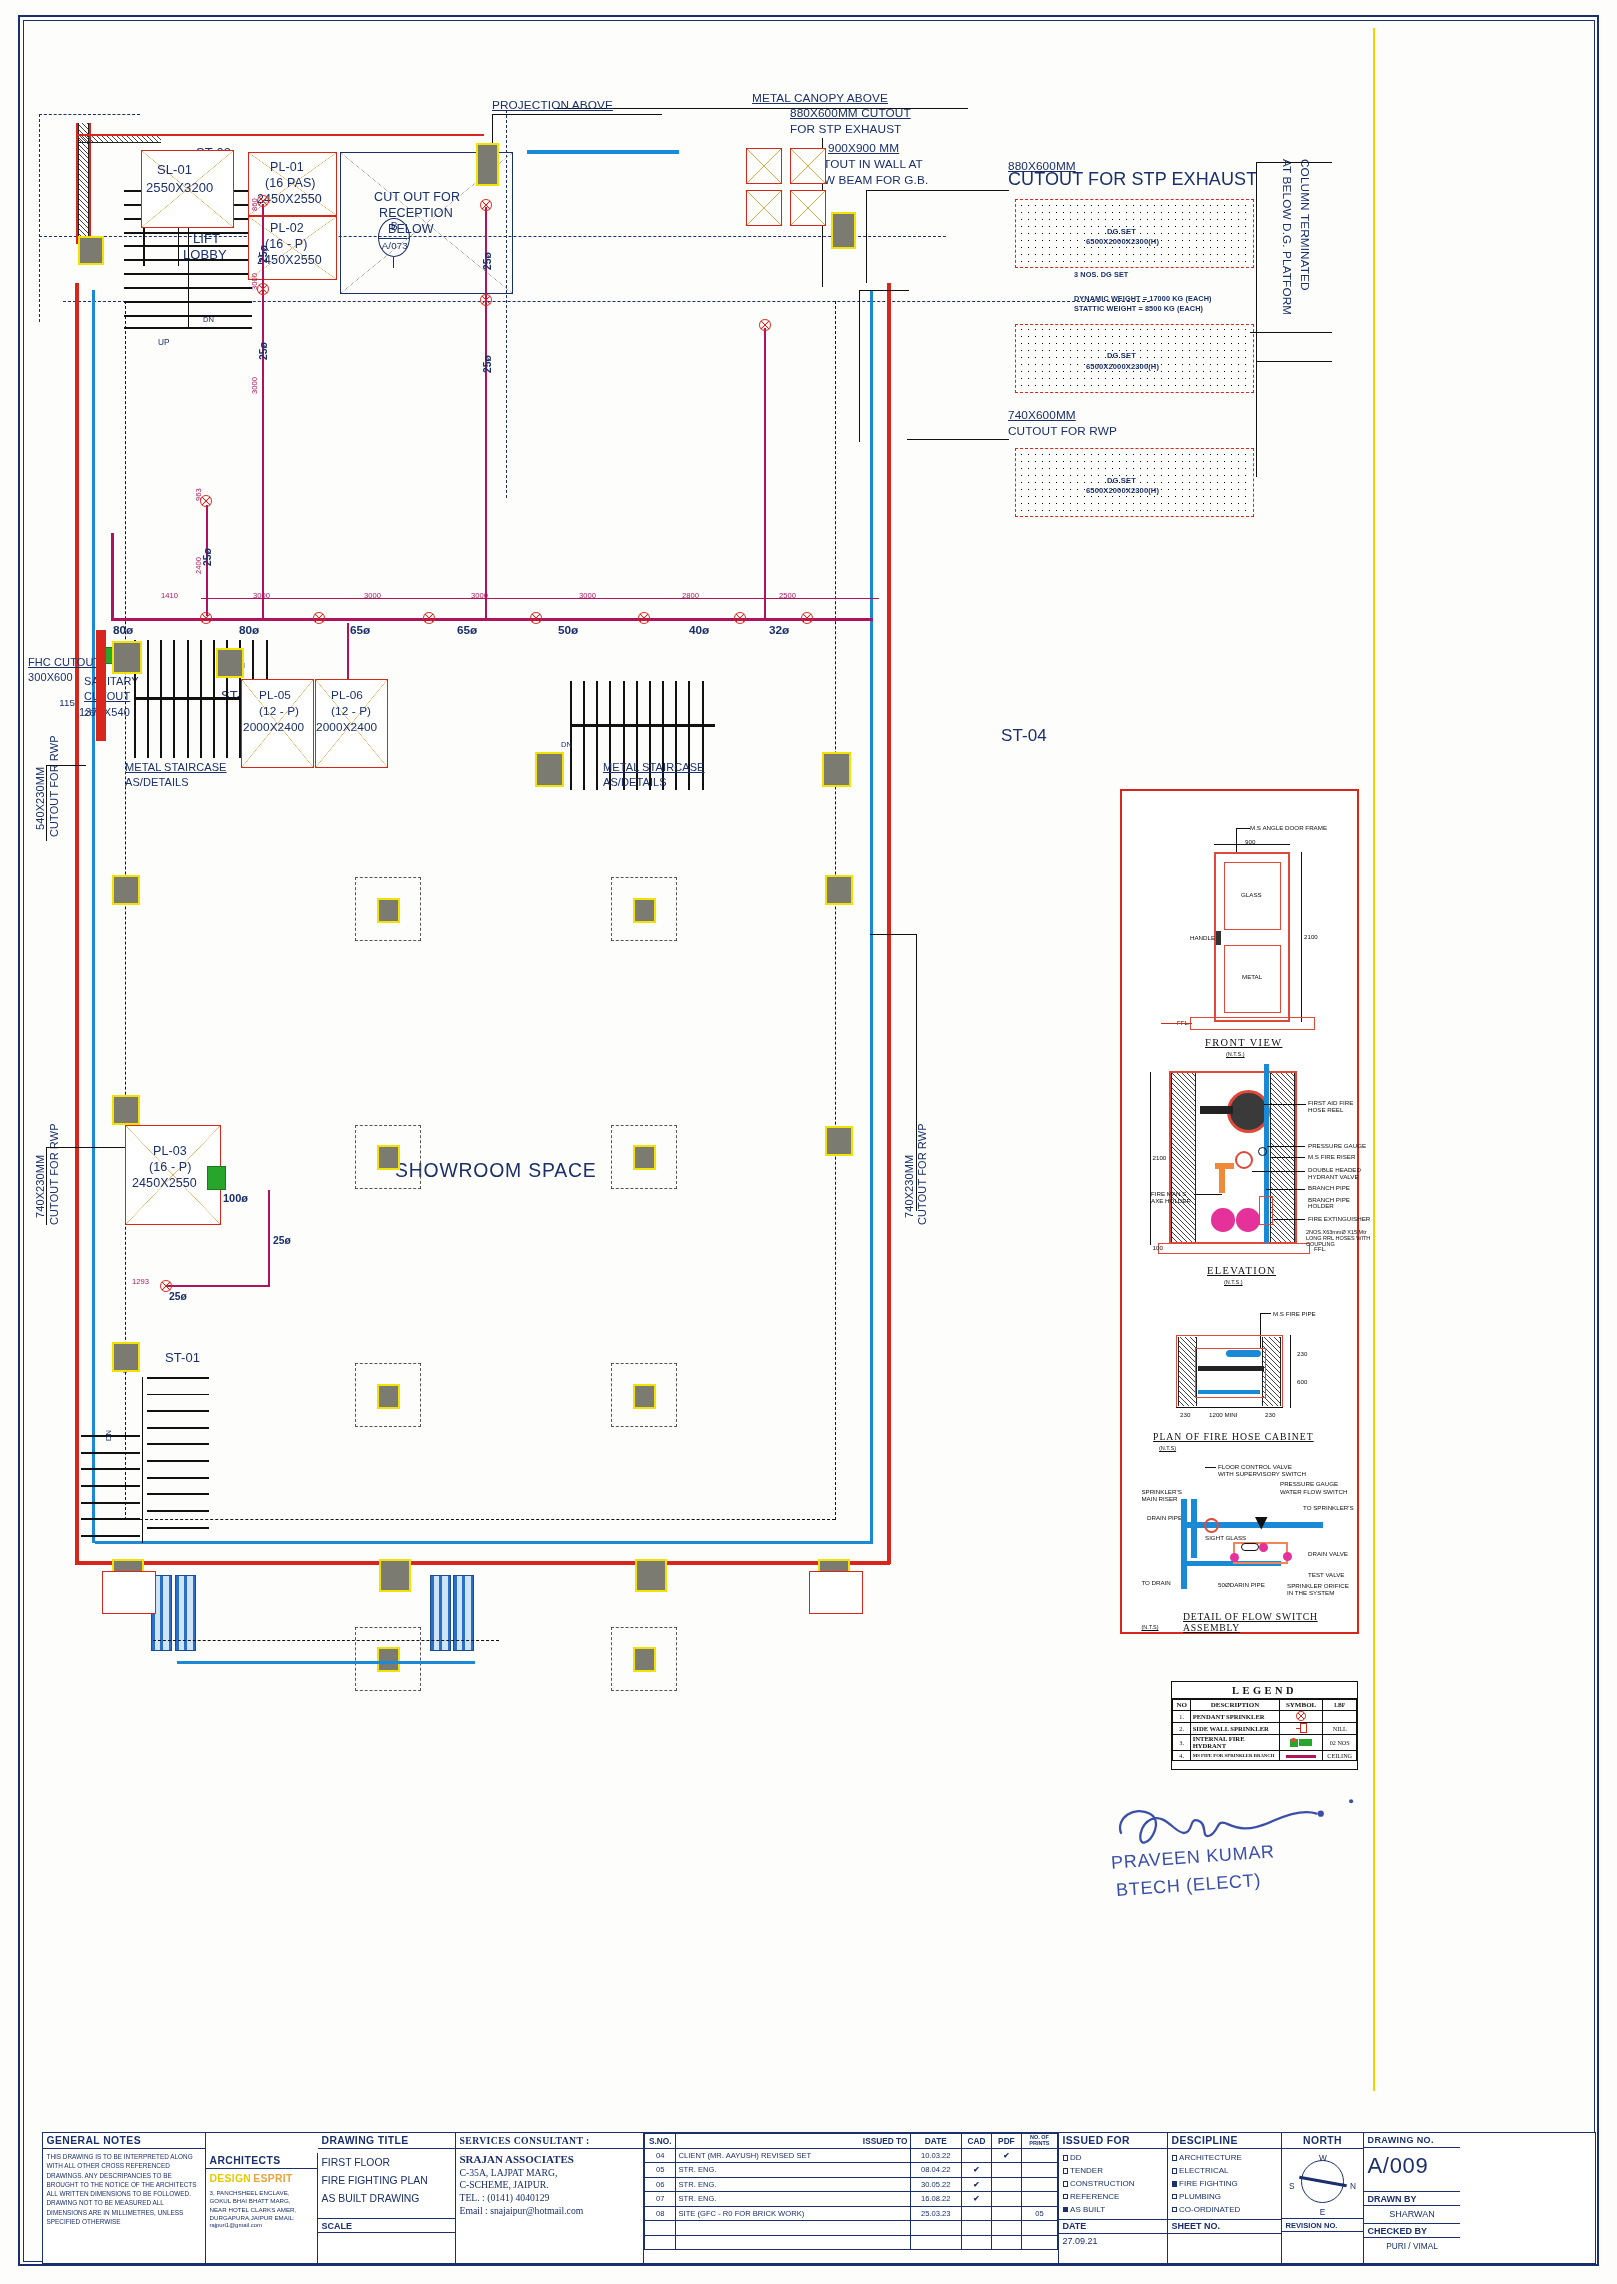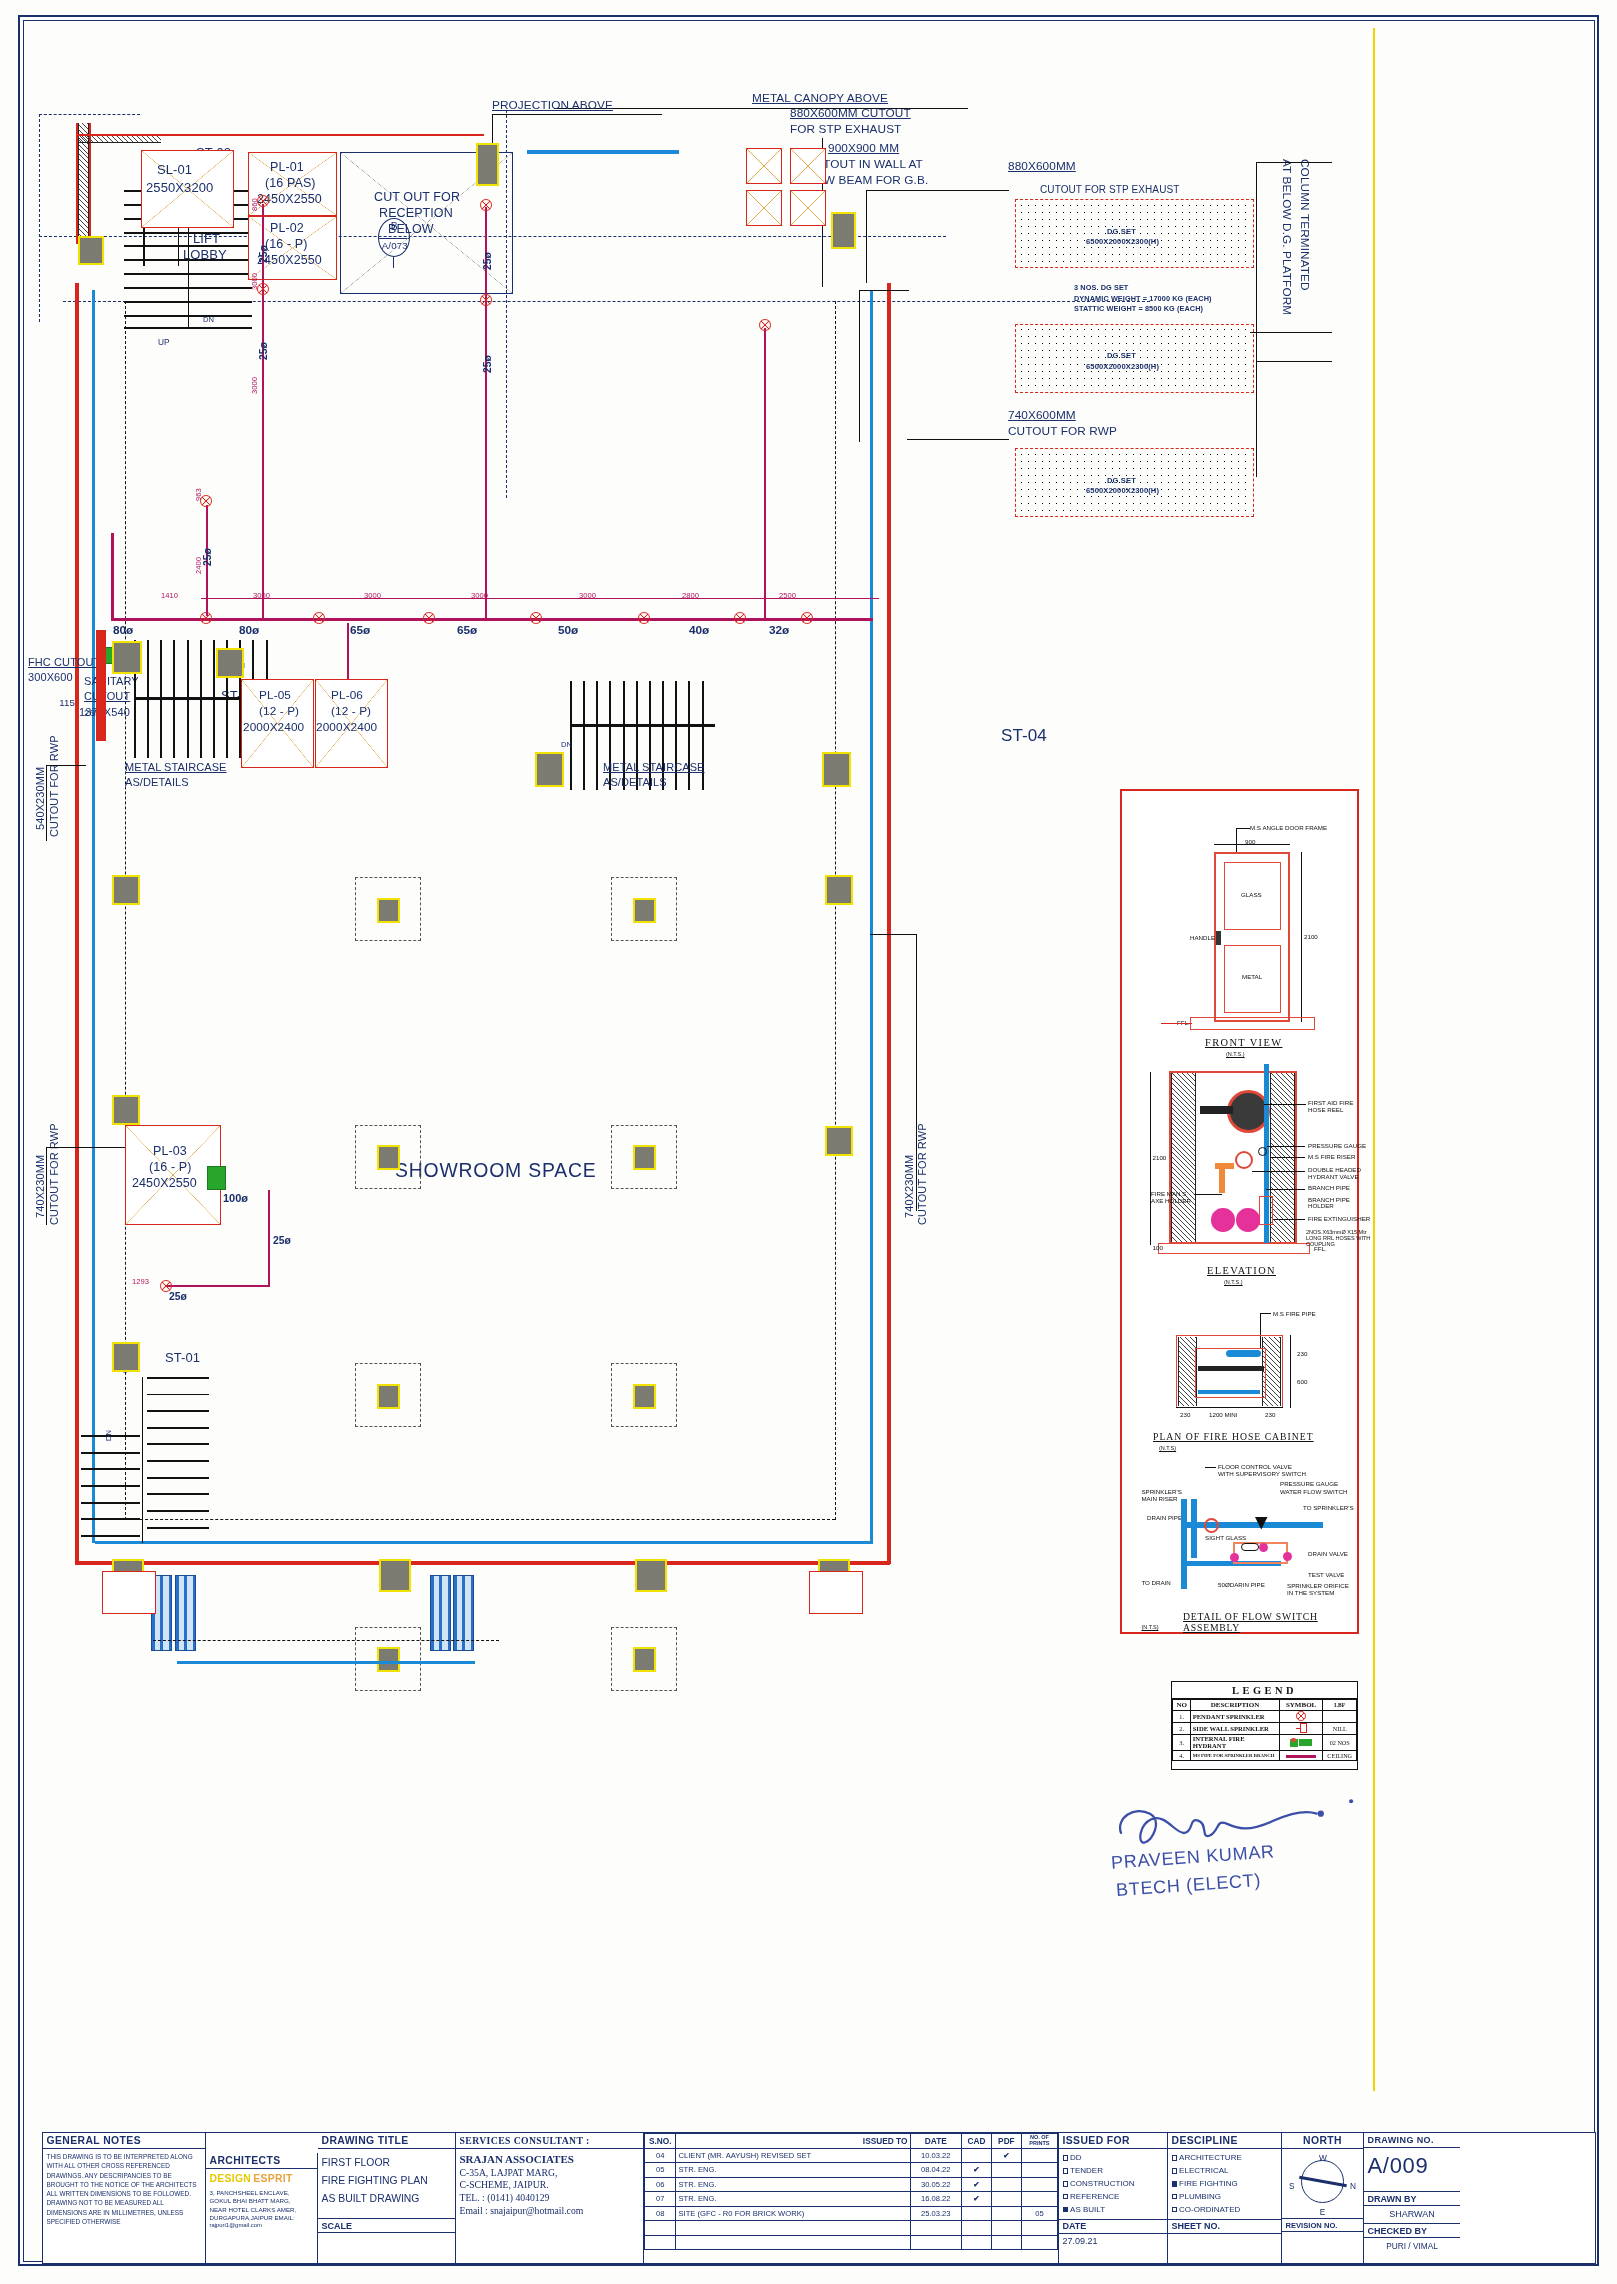--- a/index.html
+++ b/index.html
@@ -522,29 +522,29 @@
     <div style="position:absolute;left:133px;top:1527px;width:21px;height:76px;background:repeating-linear-gradient(90deg,#2a6fc9 0 2.8px,#cfe4f7 2.8px 8.3px);border:1.4px solid #1c4d91;"></div>
     <div style="position:absolute;left:388px;top:1527px;width:21px;height:76px;background:repeating-linear-gradient(90deg,#2a6fc9 0 2.8px,#cfe4f7 2.8px 8.3px);border:1.4px solid #1c4d91;"></div>
     <div style="position:absolute;left:411px;top:1527px;width:21px;height:76px;background:repeating-linear-gradient(90deg,#2a6fc9 0 2.8px,#cfe4f7 2.8px 8.3px);border:1.4px solid #1c4d91;"></div>
     <div class="ln blue" style="left:135px;top:1613px;width:298px;height:2.8px;"></div>
     <div class="dash-k-h" style="left:111px;top:1592px;width:346px;"></div>
 
     <div class="wall" style="left:60px;top:1523px;width:54px;height:43px;"></div>
     <div class="wall" style="left:767px;top:1523px;width:54px;height:43px;"></div>
 
     <div class="txt u" style="left:966px;top:111px;font-size:11.8px;">880X600MM</div>
-    <div class="txt" style="left:966px;top:136px;font-size:10px;margin-left:32px;">CUTOUT FOR STP EXHAUST</div>
+    <div class="txt" style="left:966px;top:121px;font-size:18px;">CUTOUT FOR STP EXHAUST</div>
     <div class="ln" style="left:865px;top:142px;width:102px;height:1px;"></div>
 
     <div class="dot-r" style="left:973px;top:151px;width:239px;height:69px;"></div>
     <div class="xbox" style="left:976px;top:154px;width:233px;height:64px;background:radial-gradient(#000 0.7px, transparent 0.9px) 0 0/7px 7px;"></div>
     <div class="txt" style="left:1065px;top:179px;font-size:7.6px;font-weight:bold;">DG SET</div>
     <div class="txt" style="left:1044px;top:189px;font-size:7.6px;font-weight:bold;">6500X2000X2300(H)</div>
 
-    <div class="txt" style="left:1032px;top:235px;font-size:7.3px;font-weight:bold;">3 NOS. DG SET</div>
+    <div class="txt" style="left:1032px;top:222px;font-size:7.3px;font-weight:bold;">3 NOS. DG SET</div>
     <div class="txt" style="left:1032px;top:246px;font-size:7.3px;font-weight:bold;">DYNAMIC WEIGHT = 17000 KG (EACH)</div>
     <div class="txt" style="left:1032px;top:256px;font-size:7.3px;font-weight:bold;">STATTIC WEIGHT =   8500 KG (EACH)</div>
 
     <div class="dot-r" style="left:973px;top:276px;width:239px;height:69px;"></div>
     <div class="xbox" style="left:976px;top:278px;width:233px;height:64px;background:radial-gradient(#000 0.7px, transparent 0.9px) 0 0/7px 7px;"></div>
     <div class="txt" style="left:1065px;top:303px;font-size:7.6px;font-weight:bold;">DG SET</div>
     <div class="txt" style="left:1044px;top:314px;font-size:7.6px;font-weight:bold;">6500X2000X2300(H)</div>
 
     <div class="txt u" style="left:966px;top:360px;font-size:11.8px;">740X600MM</div>
     <div class="txt" style="left:966px;top:376px;font-size:11.8px;">CUTOUT FOR RWP</div>

